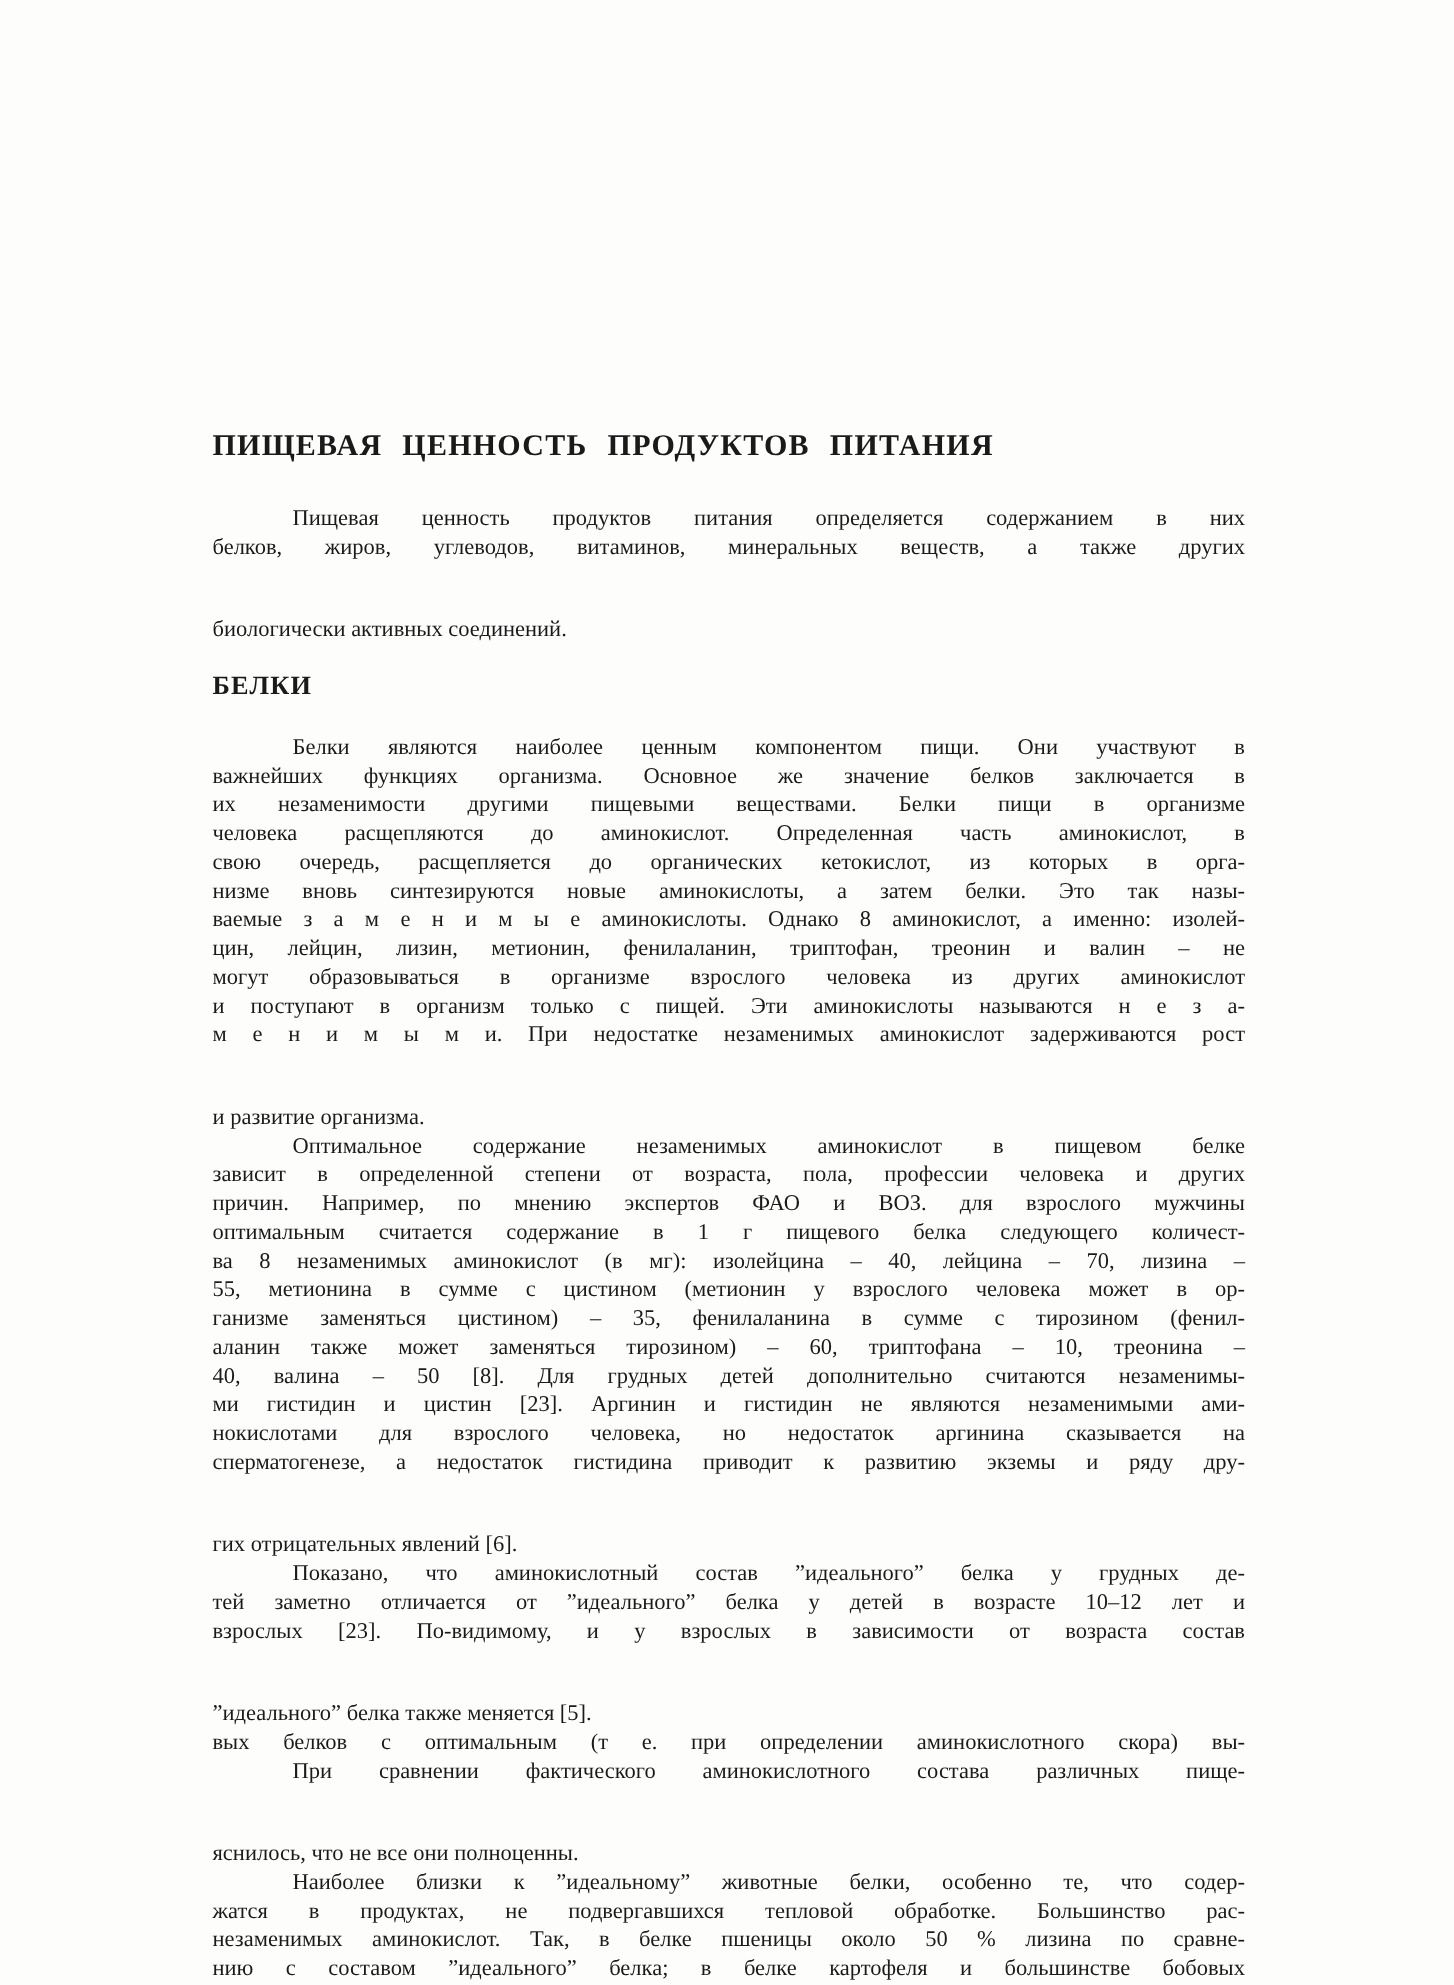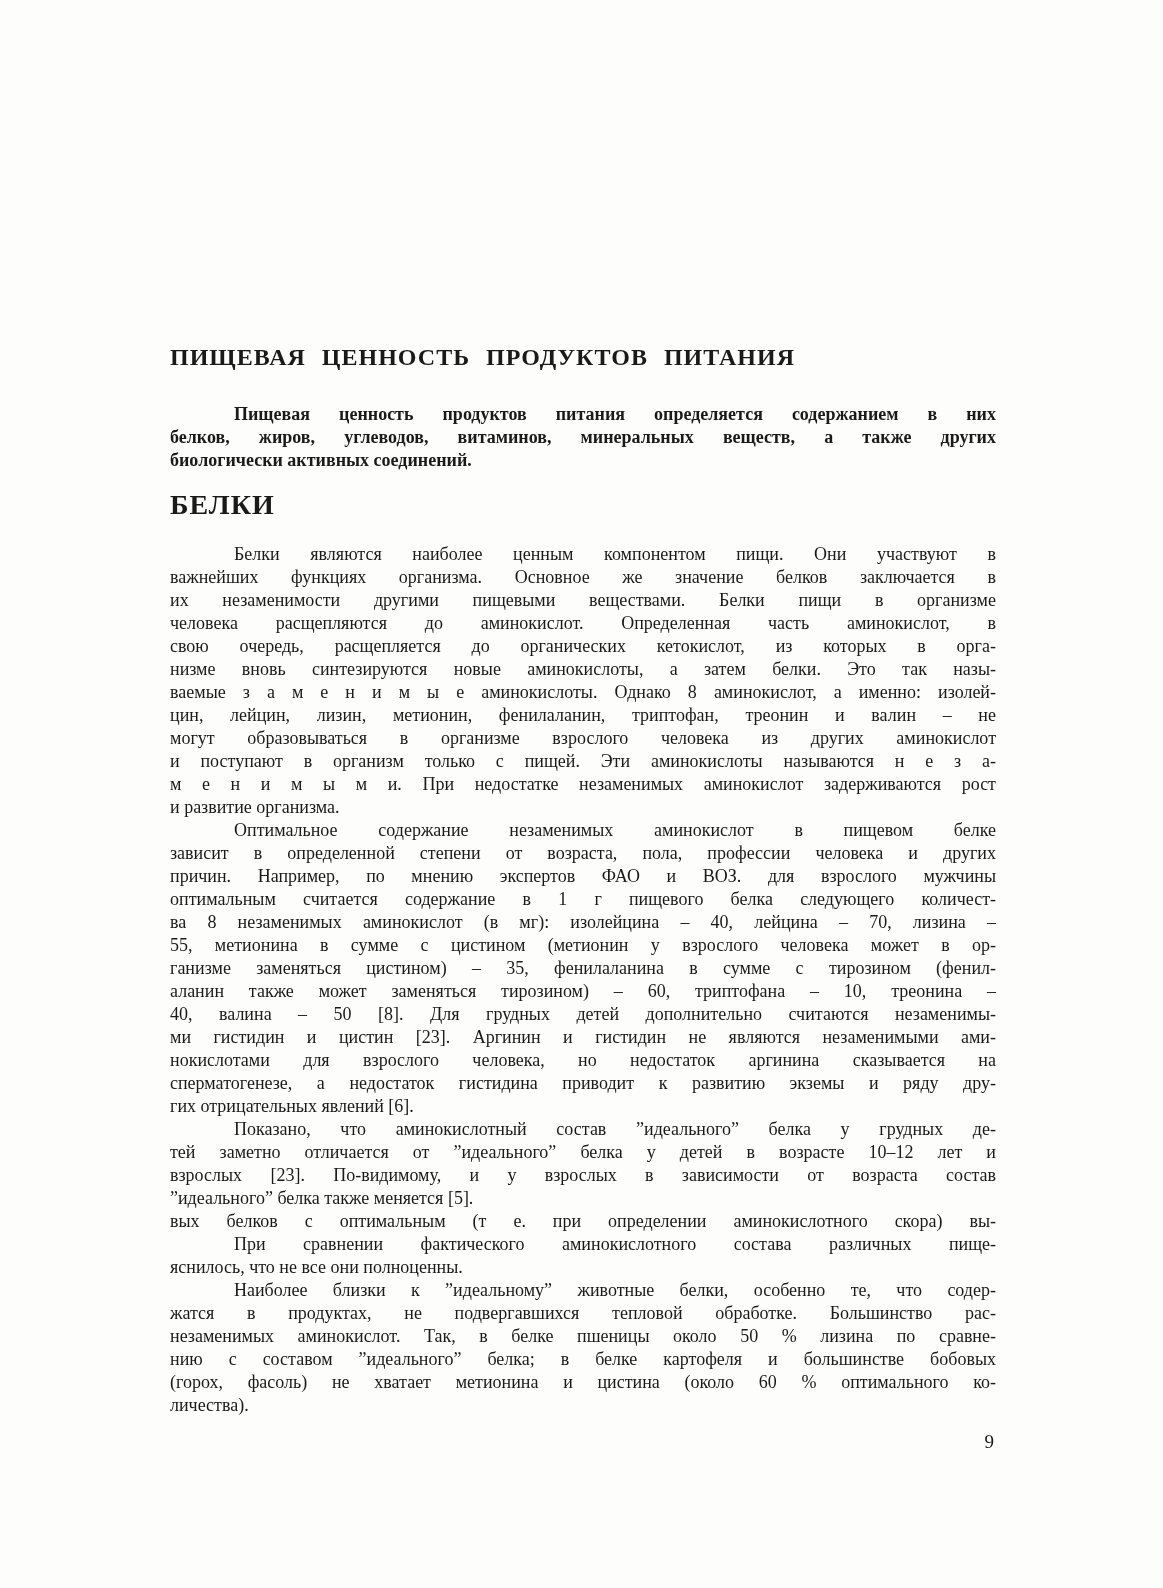--- a/index.html
+++ b/index.html
@@ -25,36 +25,36 @@
     margin: 0;
     font-size: 24px;
     line-height: 26px;
     font-weight: bold;
     letter-spacing: 1px;
     word-spacing: 9px;
     white-space: nowrap;
   }
   .section-heading {
     margin: 21px 0 0 0;
-    font-size: 28px;
+    font-size: 21px;
     line-height: 24px;
     font-weight: bold;
     letter-spacing: 1px;
   }
   .paragraph { margin: 0; }
-  #blocks > .paragraph:first-child { margin-top: 33px; font-weight: bold; }
+  #blocks > .paragraph:first-child { margin-top: 33px; }
   .section-heading + .paragraph { margin-top: 26px; }
   .line {
     font-size: 18px;
     line-height: 23px;
     text-align: justify;
     text-align-last: justify;
   }
   .line.first { padding-left: 64px; }
-  .line.last { text-align-last: left; }
+  .line.last { text-align-last: left; margin-top: 43px; }
   .pagenum {
     margin-top: 13px;
     font-size: 19px;
     line-height: 23px;
     text-align: right;
     padding-right: 2px;
   }
 </style>
 </head>
 <body style="background: rgb(253, 253, 252); color: rgb(26, 26, 26);">

